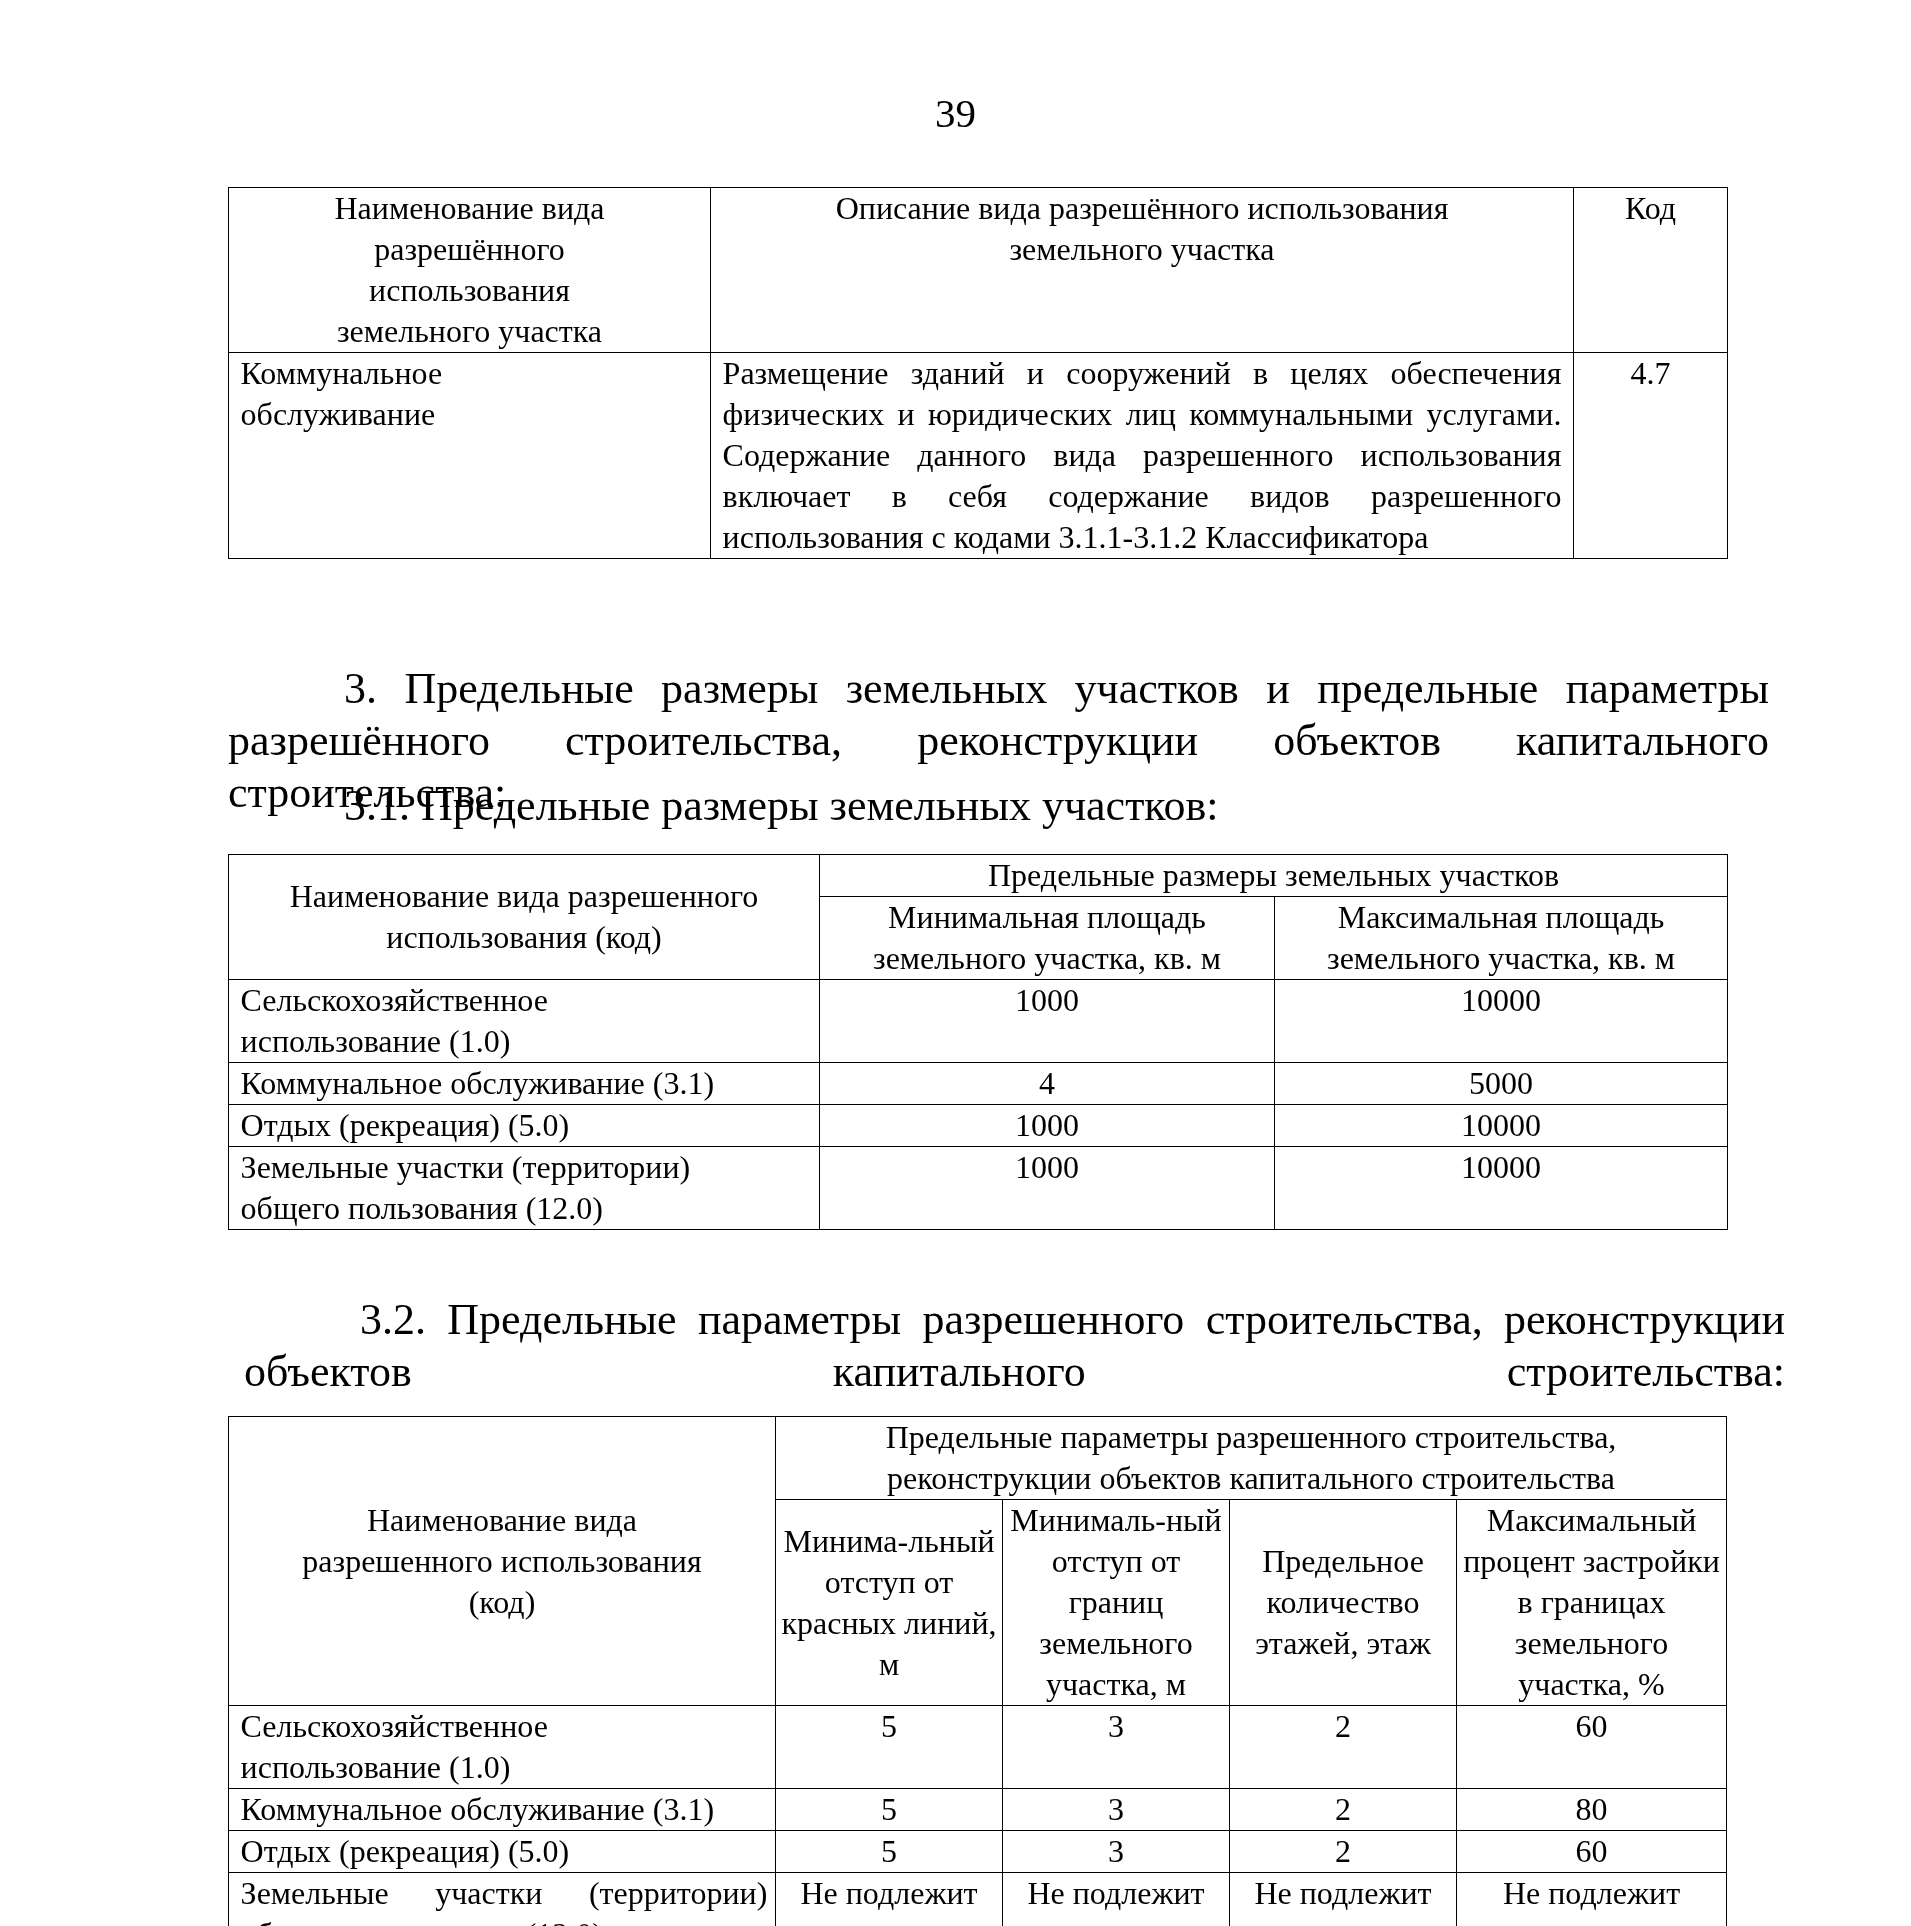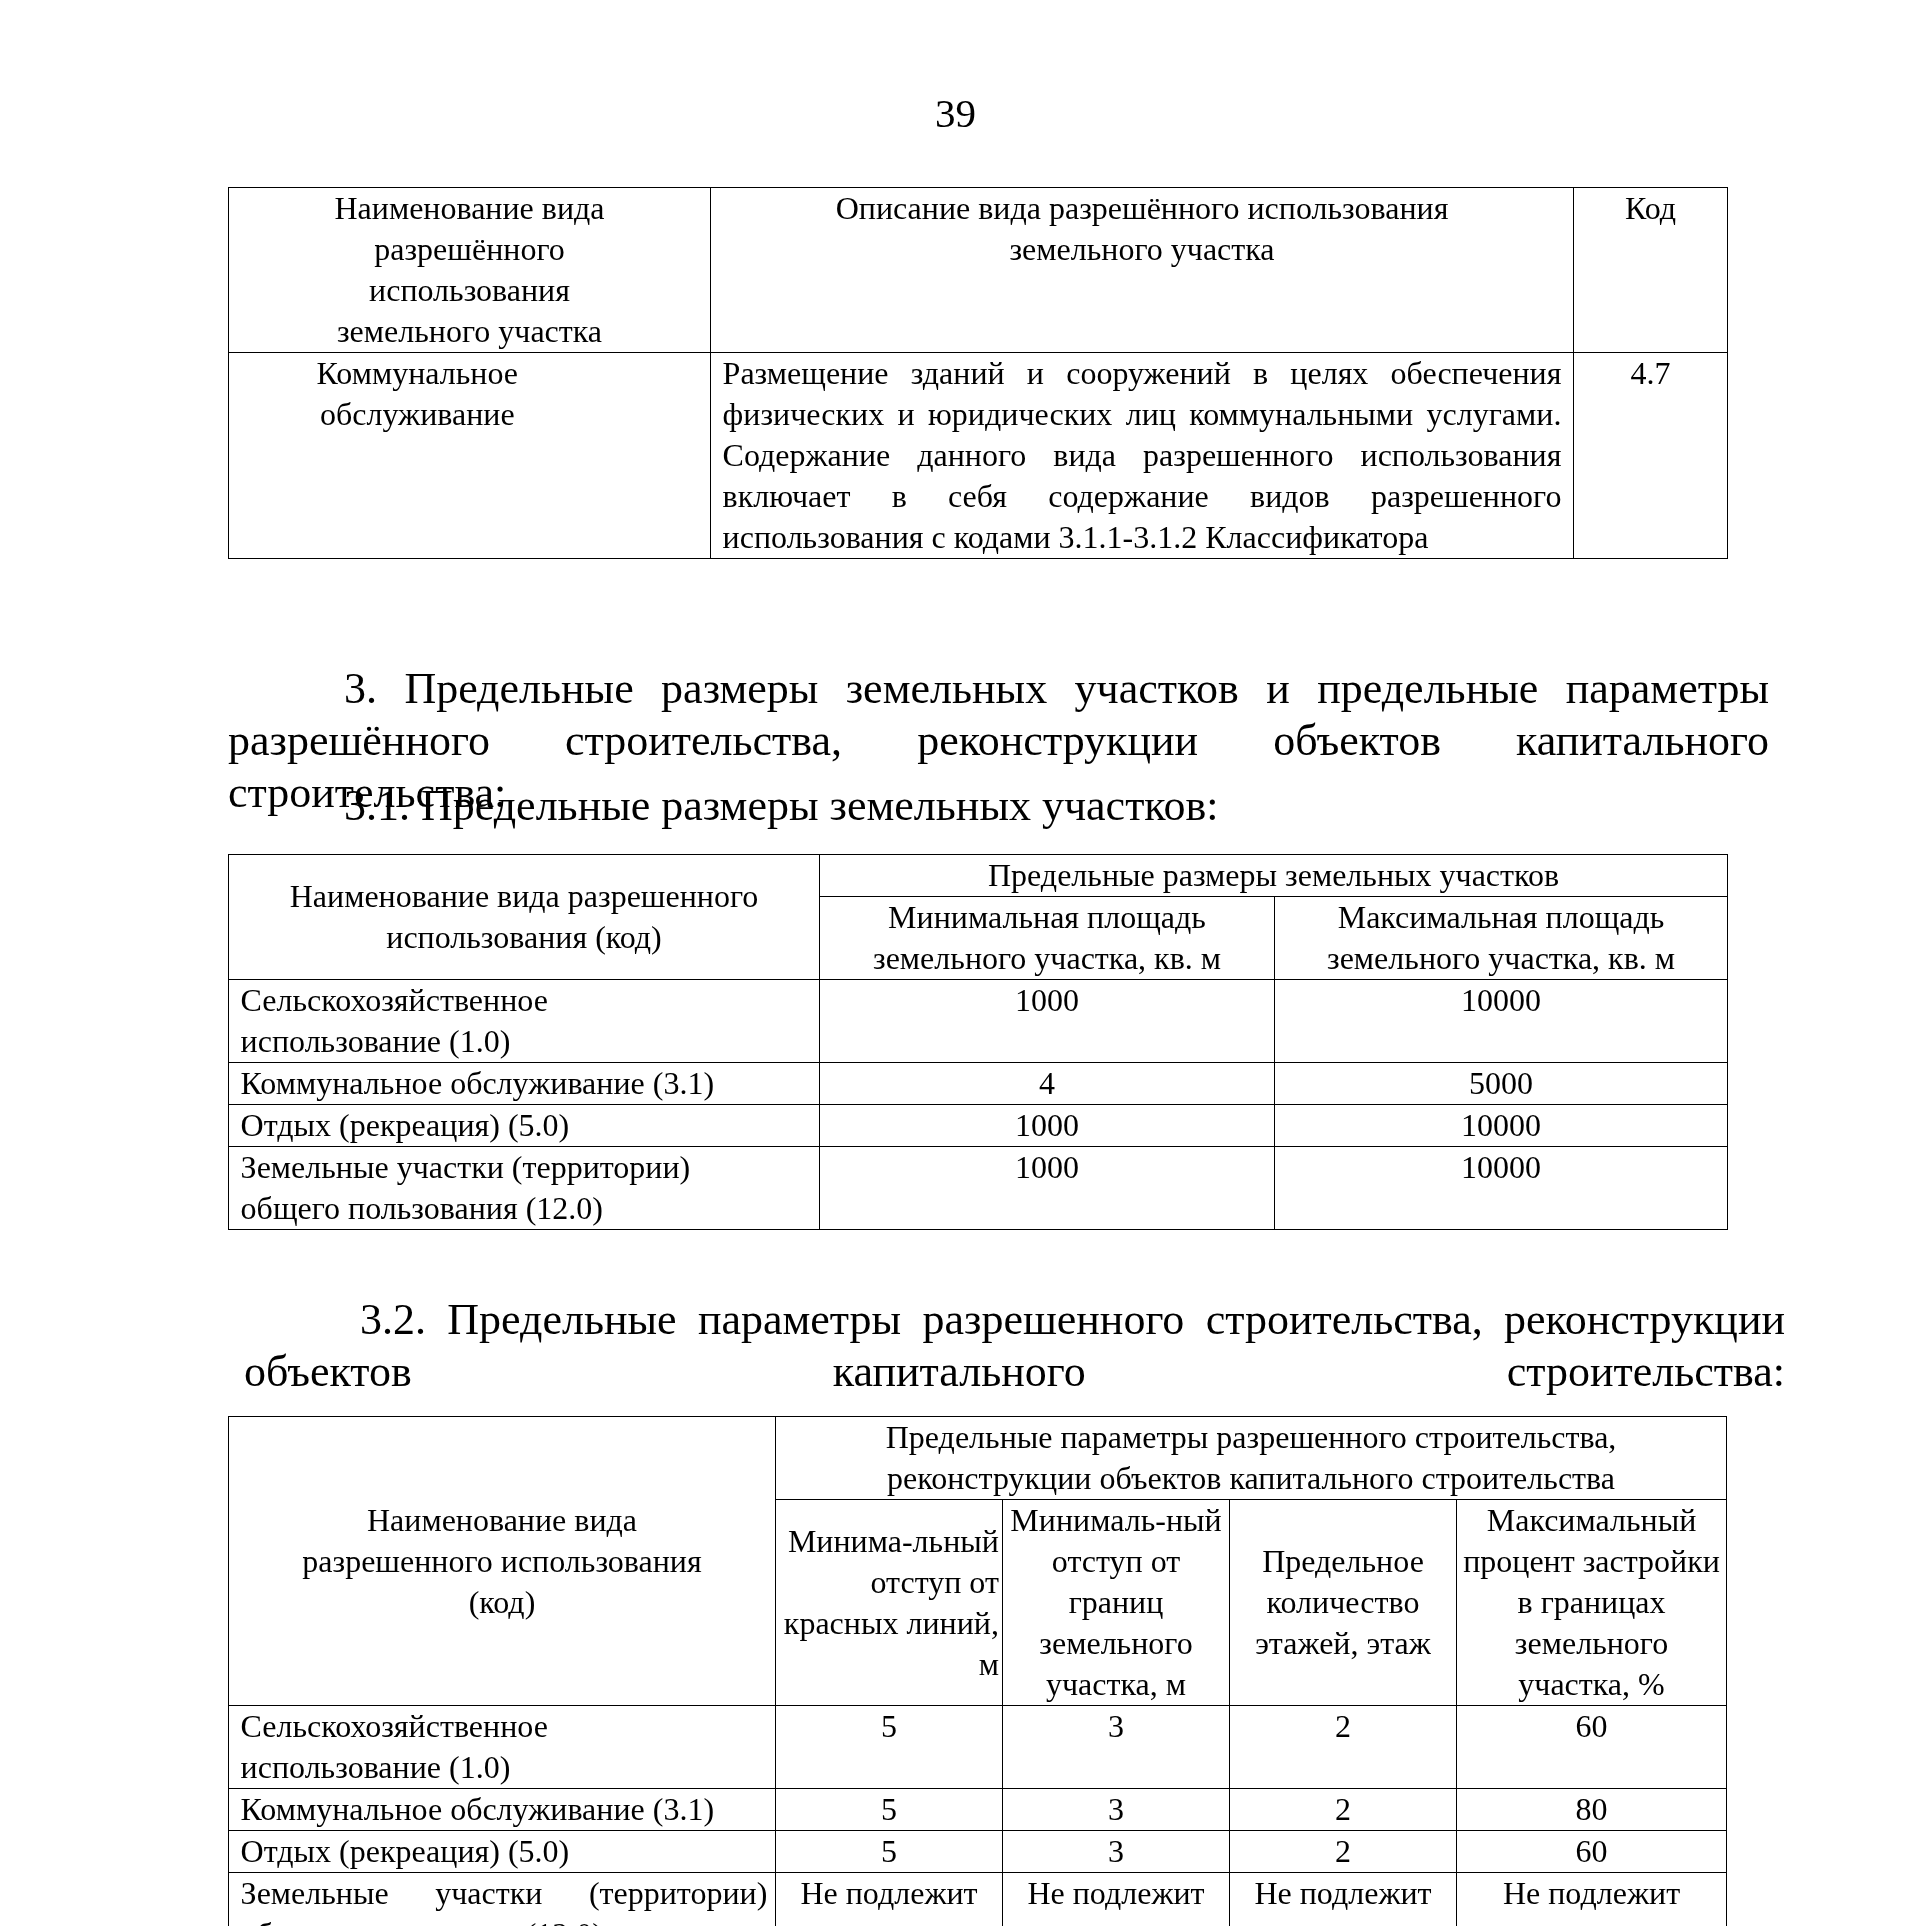--- a/index.html
+++ b/index.html
@@ -41,21 +41,21 @@
       <col style="width:863px">
       <col style="width:154px">
     </colgroup>
   <tbody>
       <tr>
     <th class="c" style="padding:0 62px;">Наименование вида разрешённого использования земельного участка</th>
     <th class="c" style="padding:0 62px;">Описание вида разрешённого использования земельного участка</th>
     <th class="c">Код</th>
   </tr>
   <tr>
-    <td style="padding-right:116px;text-align:center;">Коммунальное обслуживание</td>
+    <td style="padding-right:116px;">Коммунальное обслуживание</td>
     <td class="j">Размещение зданий и сооружений в целях обеспечения физических и юридических лиц коммунальными услугами. Содержание данного вида разрешенного использования включает в себя содержание видов разрешенного использования с кодами 3.1.1-3.1.2 Классификатора</td>
     <td class="c">4.7</td>
   </tr>
 </tbody>
   </table>
 
 <p class="para indent just-last" style="top:663px;">
   <span>3. Предельные размеры земельных участков и предельные параметры разрешённого строительства, реконструкции объектов капитального строительства:</span>
 </p>
 
@@ -110,21 +110,21 @@
       <col style="width:227px">
       <col style="width:227px">
       <col style="width:270px">
   </colgroup>
   <tbody>
       <tr>
     <th rowspan="2" class="c mid" style="padding:0 39px;">Наименование вида разрешенного использования (код)</th>
     <th colspan="4" class="c" style="padding:0 58px;">Предельные параметры разрешенного строительства, реконструкции объектов капитального строительства</th>
   </tr>
   <tr>
-    <th class="c mid" style="padding:0 3.1px;text-align:right;">Минима-льный отступ от красных линий, м</th>
+    <th class="c mid" style="padding:0 3.1px;">Минима-льный отступ от красных линий, м</th>
     <th class="c mid" style="padding:0 3.1px;">Минималь-ный отступ от границ земельного участка, м</th>
     <th class="c mid" style="padding:0 3.1px;">Предельное количество этажей, этаж</th>
     <th class="c mid" style="padding:0 3.1px;margin-top:40px;">Максимальный процент застройки в границах земельного участка, %</th>
   </tr>
   <tr>
     <td style="padding-right:116px;">Сельскохозяйственное использование (1.0)</td>
     <td class="c">5</td>
     <td class="c">3</td>
     <td class="c">2</td>
     <td class="c">60</td>

